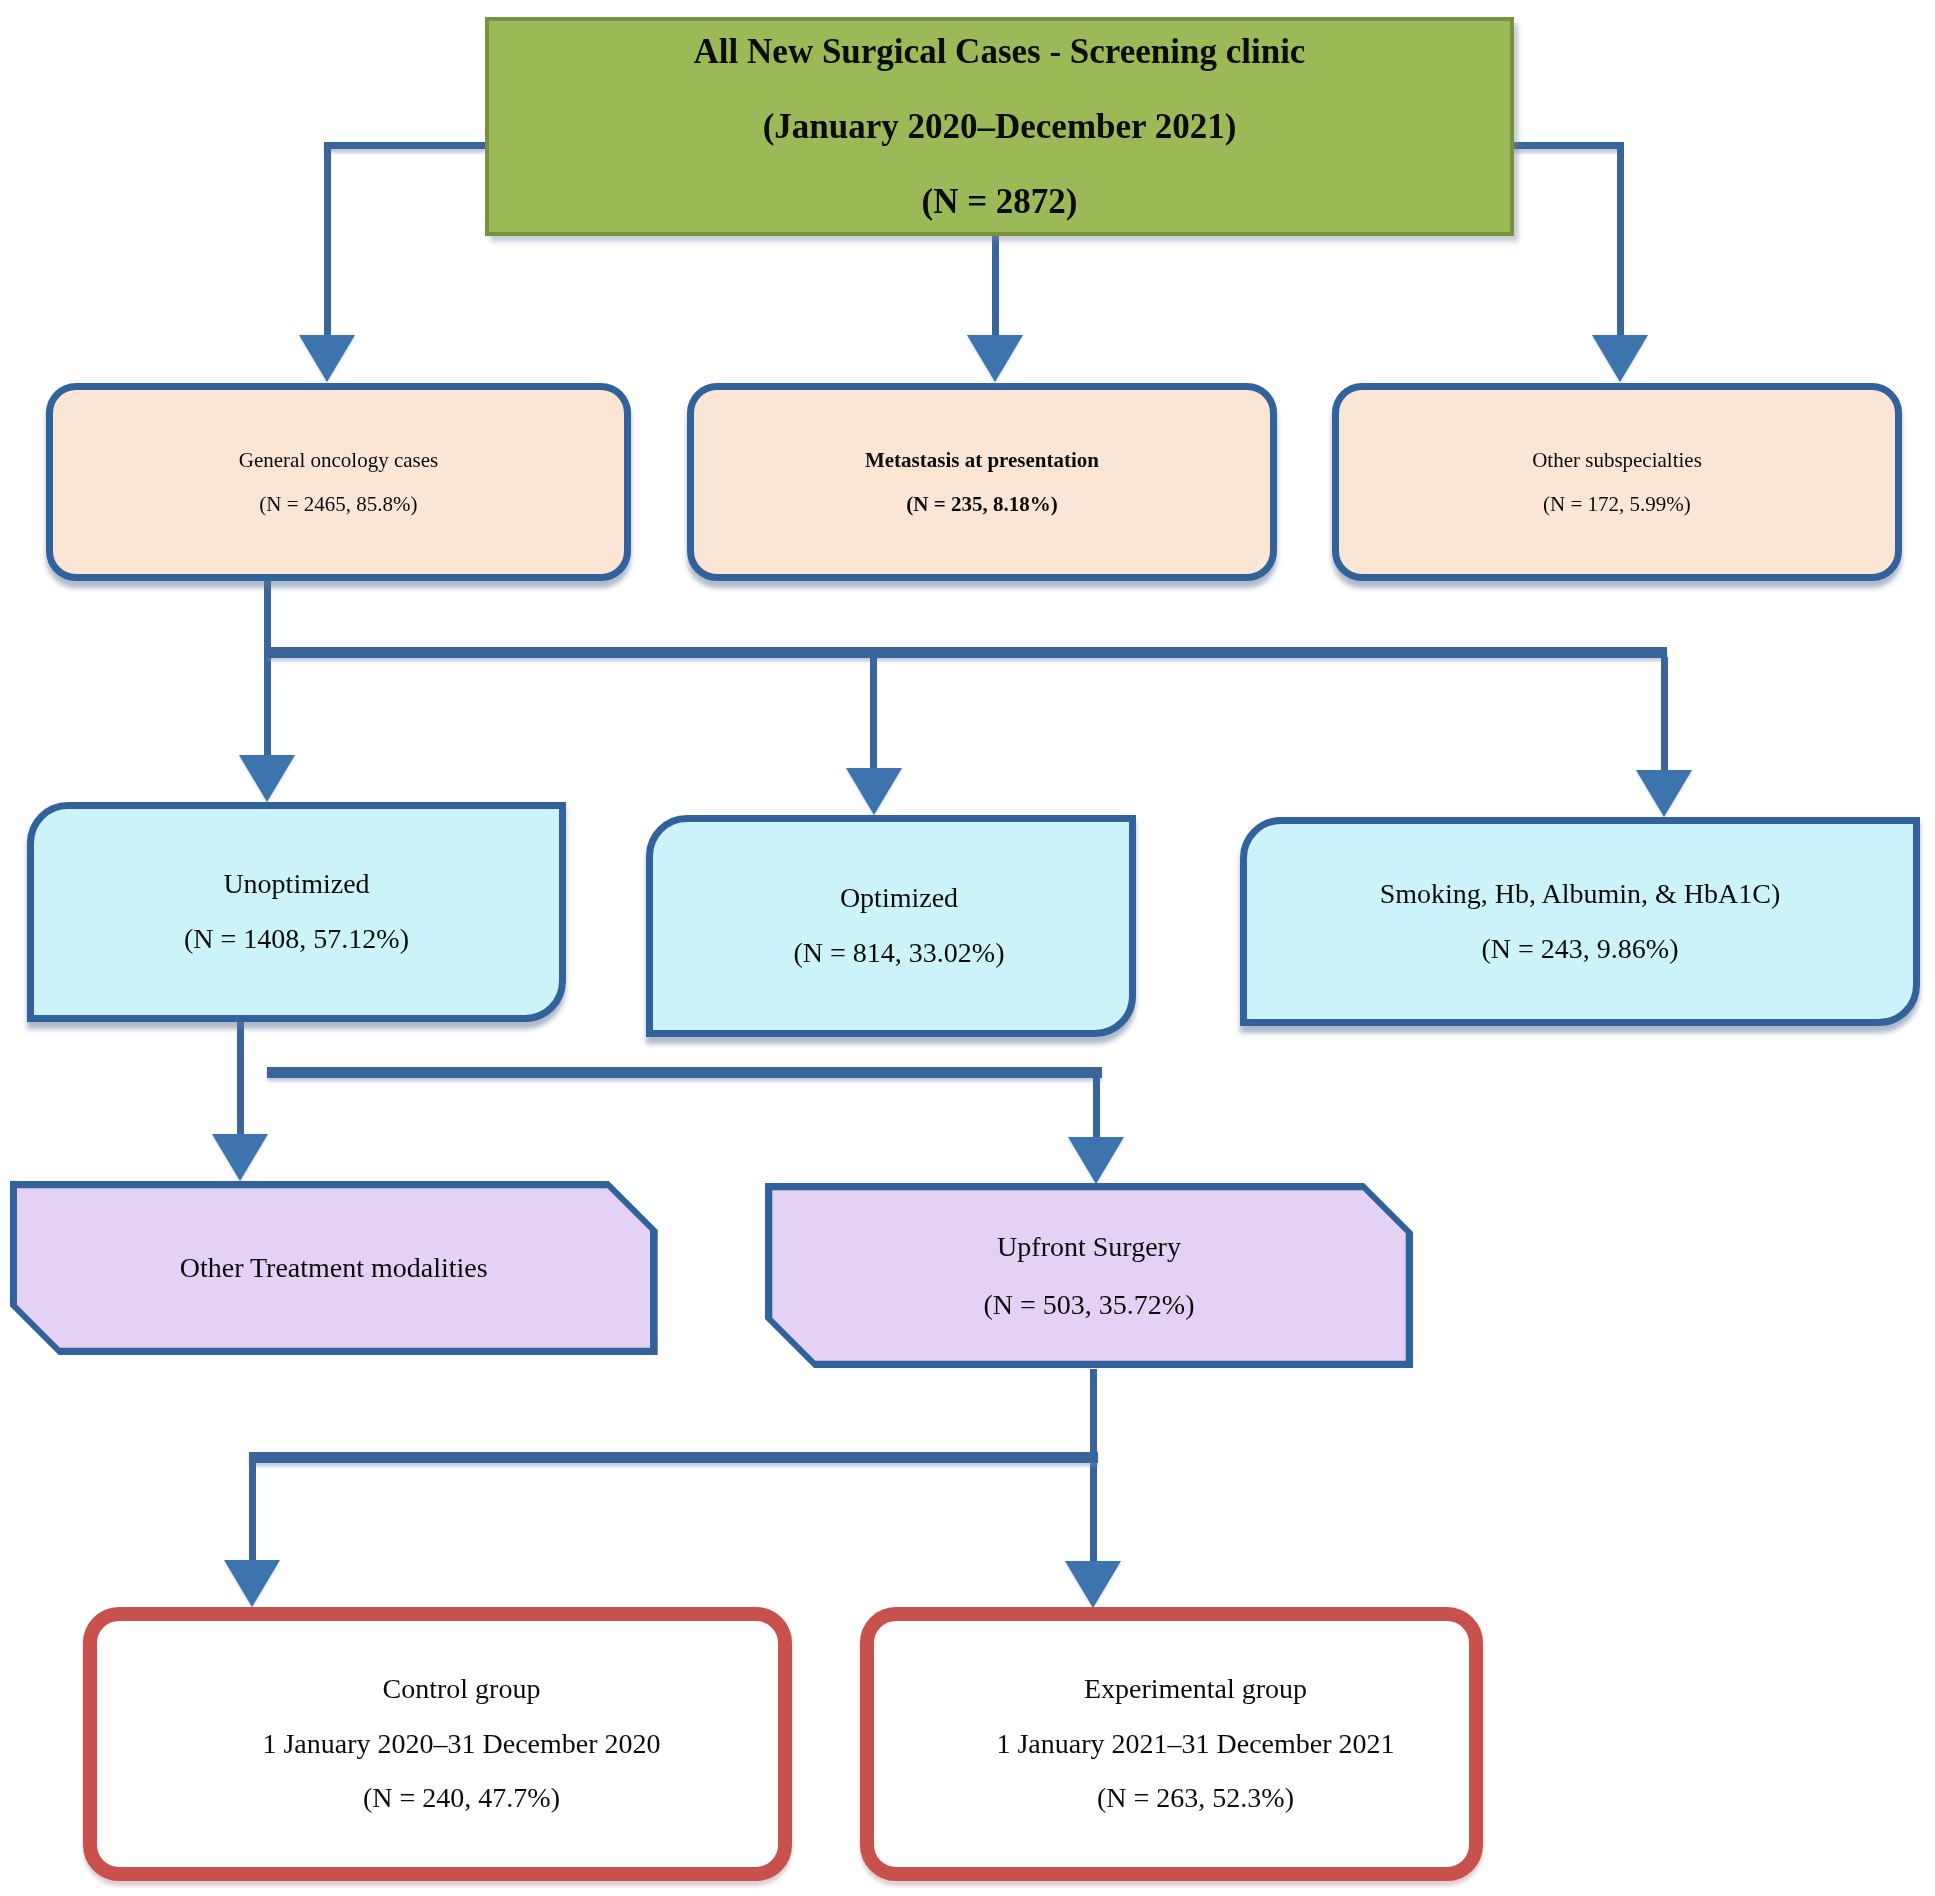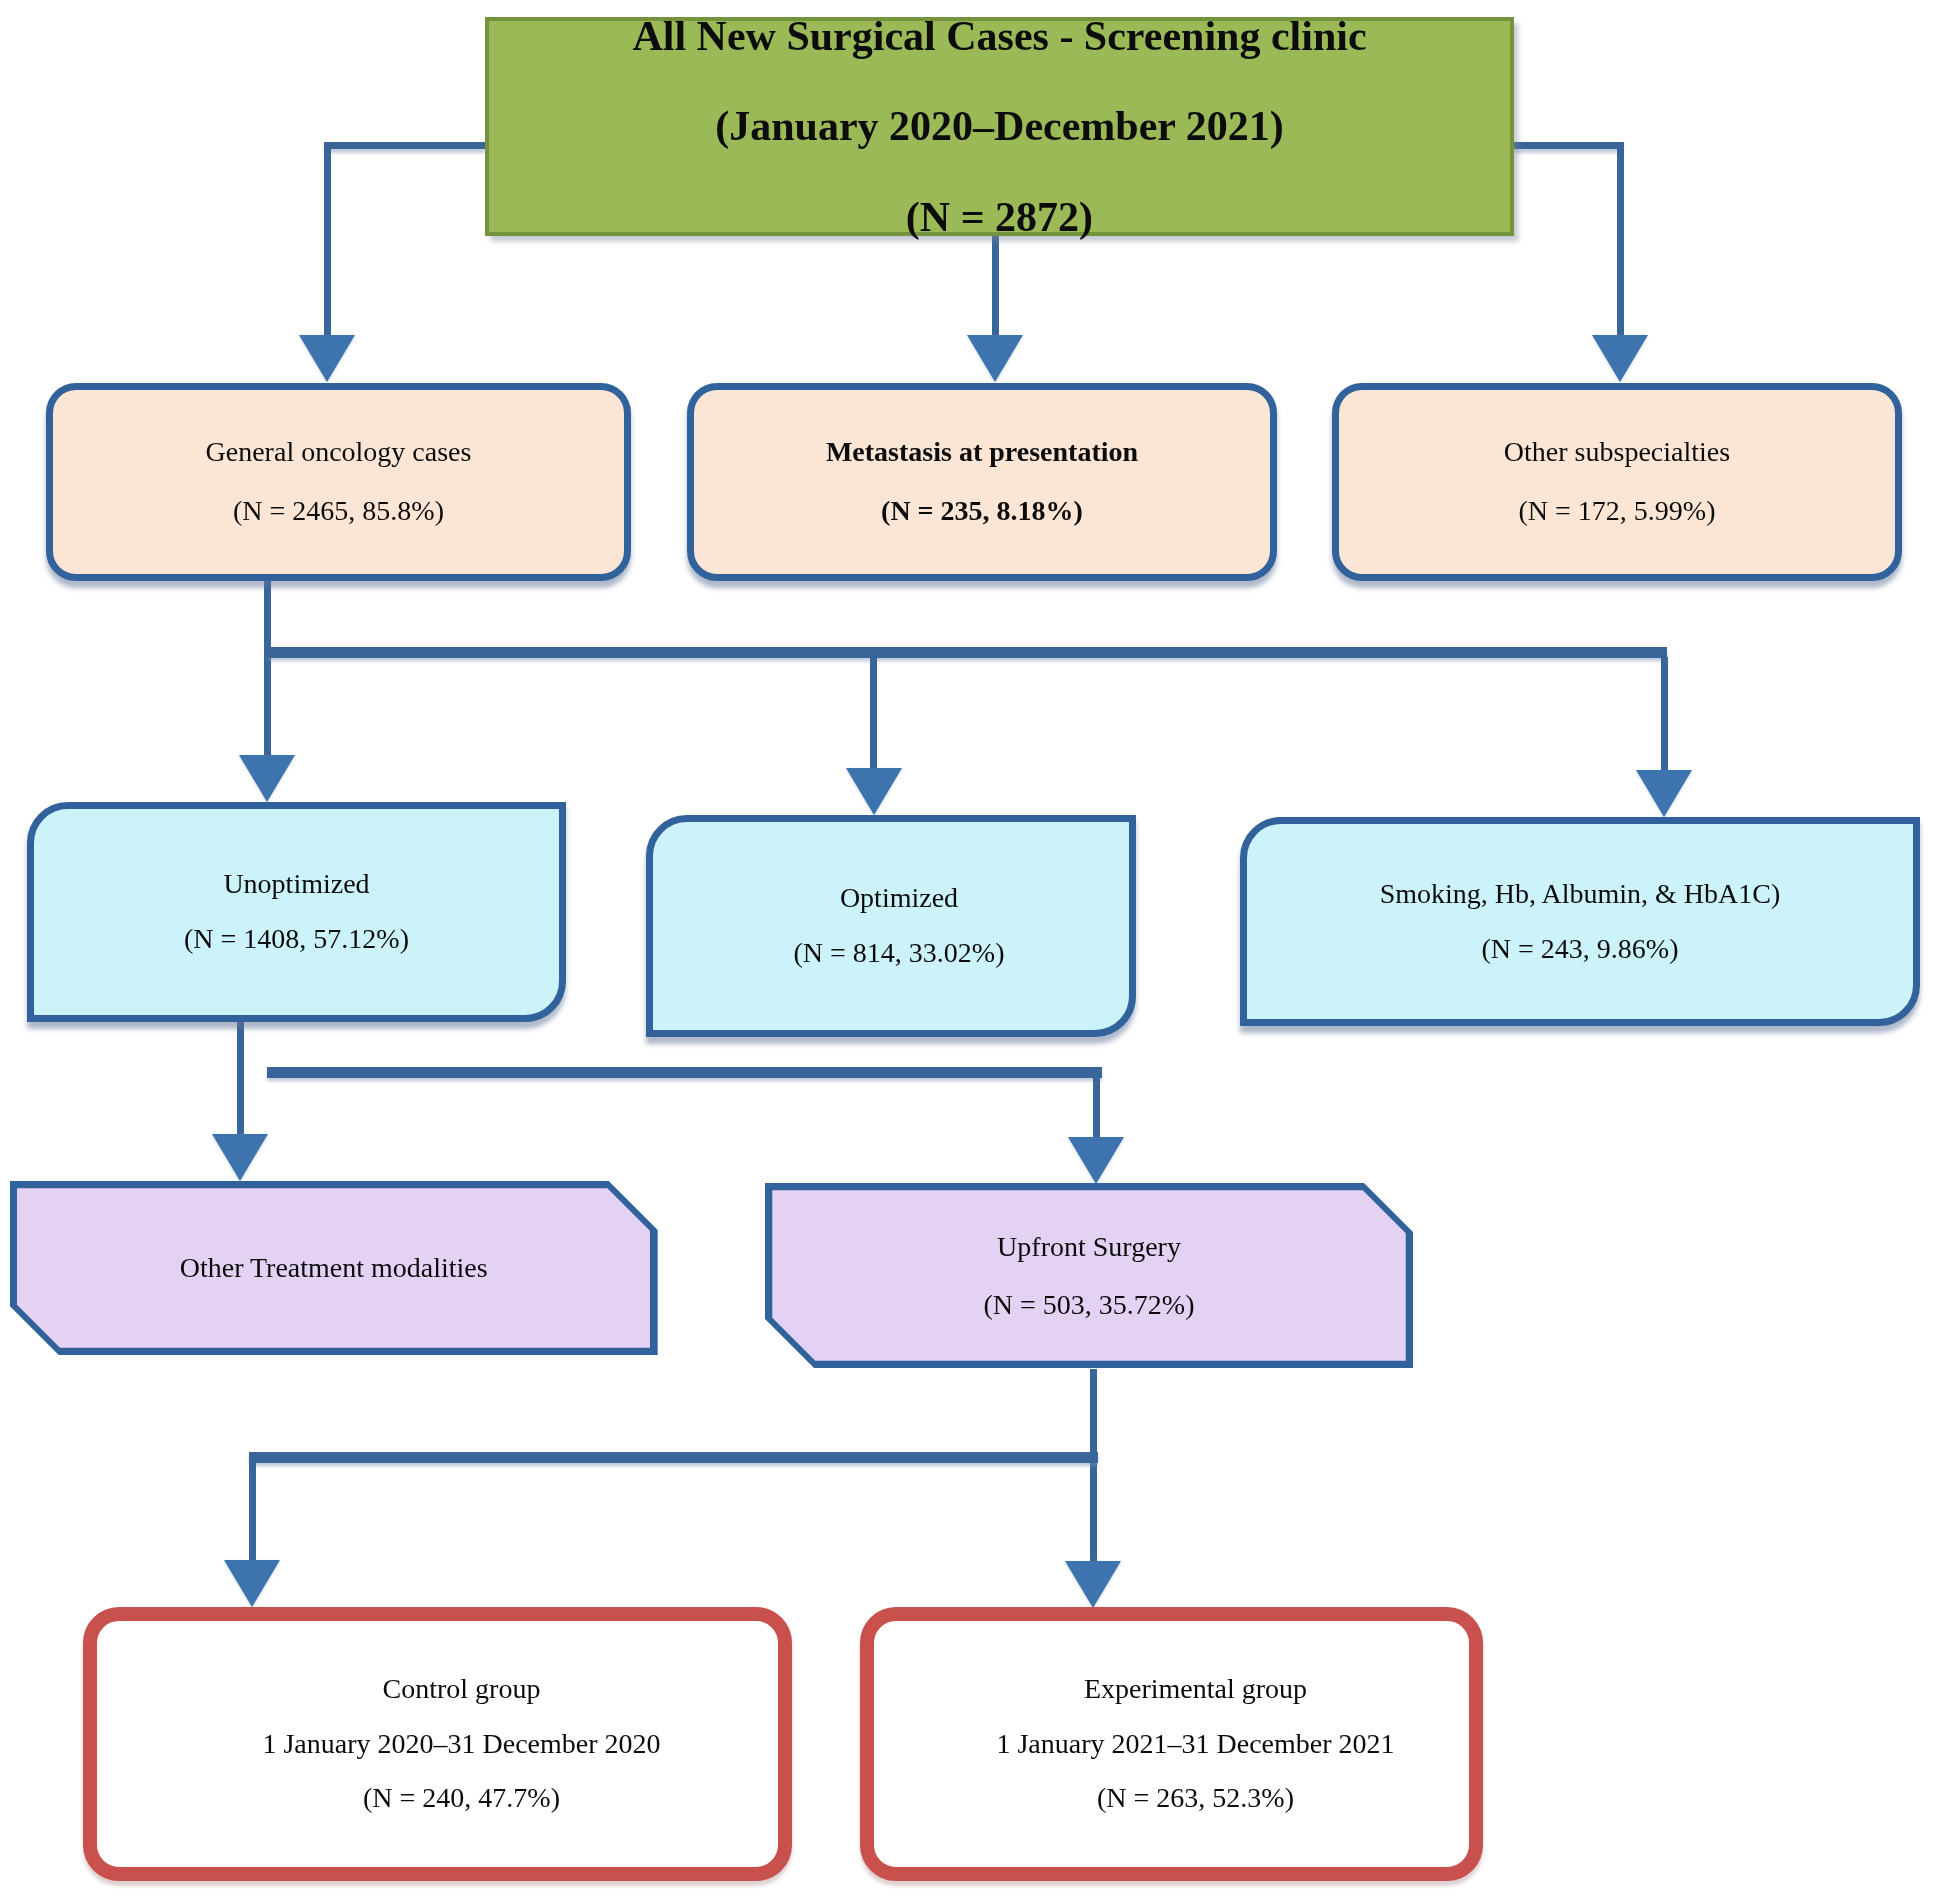--- a/index.html
+++ b/index.html
@@ -17,26 +17,26 @@
     position:relative;width:1936px;height:1896px;background:#ffffff;overflow:hidden;
     font-family:"Liberation Serif","DejaVu Serif",serif;color:#0c0c0c;
   }
   .node{
     position:absolute;box-sizing:border-box;display:flex;align-items:center;justify-content:center;
     text-align:center;
   }
   .node p{margin:0;}
   .green-node{
     background:var(--screening-fill);border:4.4px solid var(--screening-border);
-    font-weight:bold;font-size:42px;line-height:2.15;
+    font-weight:bold;font-size:35px;line-height:2.15;
     box-shadow:4.9px 5.8px 4.9px rgba(125,138,160,0.45);
   }
   .peach-node{
     background:var(--subspecialty-fill);border:7.3px solid var(--node-border);border-radius:30px;
-    font-size:28px;line-height:2.1;box-shadow:0 6.8px 4.9px rgba(95,115,150,0.5);
+    font-size:21px;line-height:2.1;box-shadow:0 6.8px 4.9px rgba(95,115,150,0.5);
   }
   .cyan-node{
     background:var(--optimization-fill);border:7.3px solid var(--node-border);
     border-radius:41px 0 41px 0;
     font-size:28px;line-height:1.95;box-shadow:0 6.8px 4.9px rgba(95,115,150,0.5);
   }
   .snip-outer{
     position:absolute;box-sizing:border-box;background:var(--node-border);
     clip-path:polygon(0 0,calc(100% - 49px) 0,100% 49px,100% 100%,49px 100%,0 calc(100% - 49px));
     filter:drop-shadow(0 5.8px 3.9px rgba(95,115,150,0.5));

